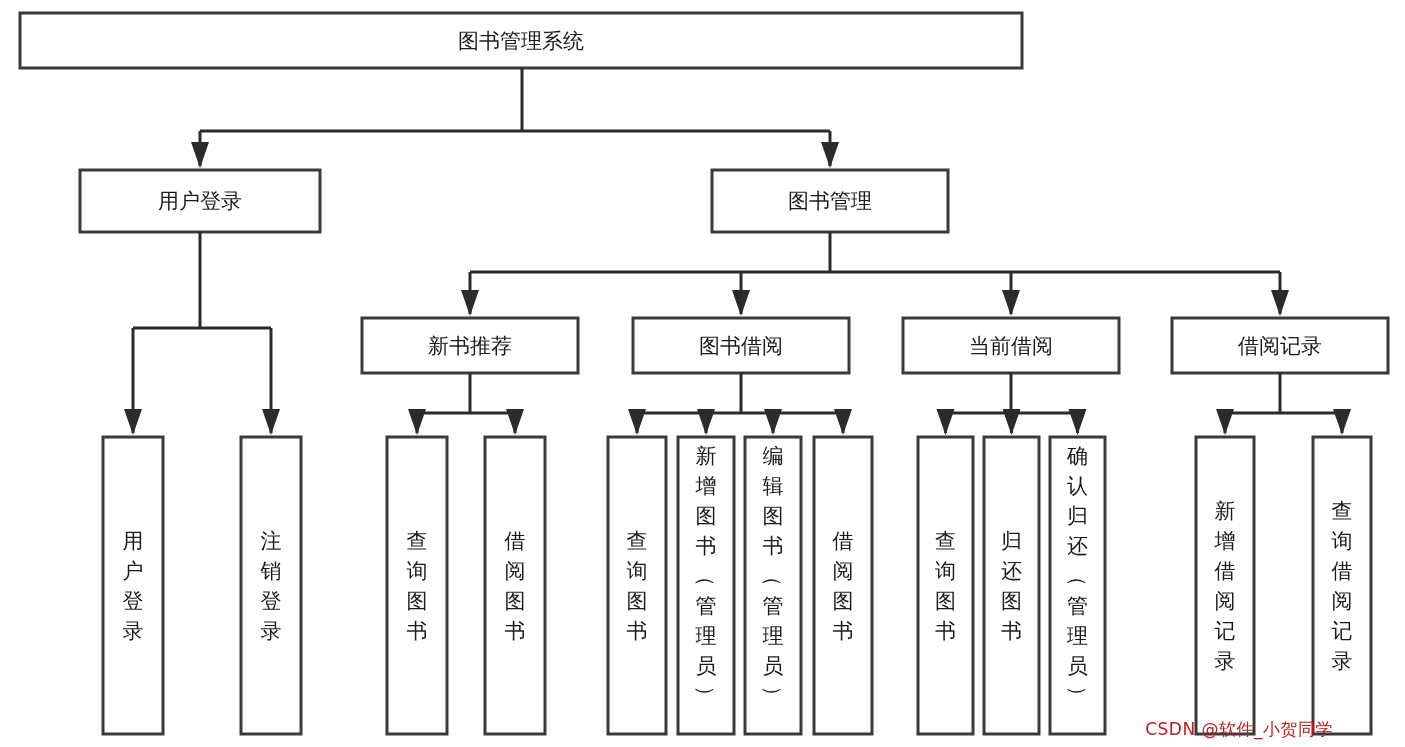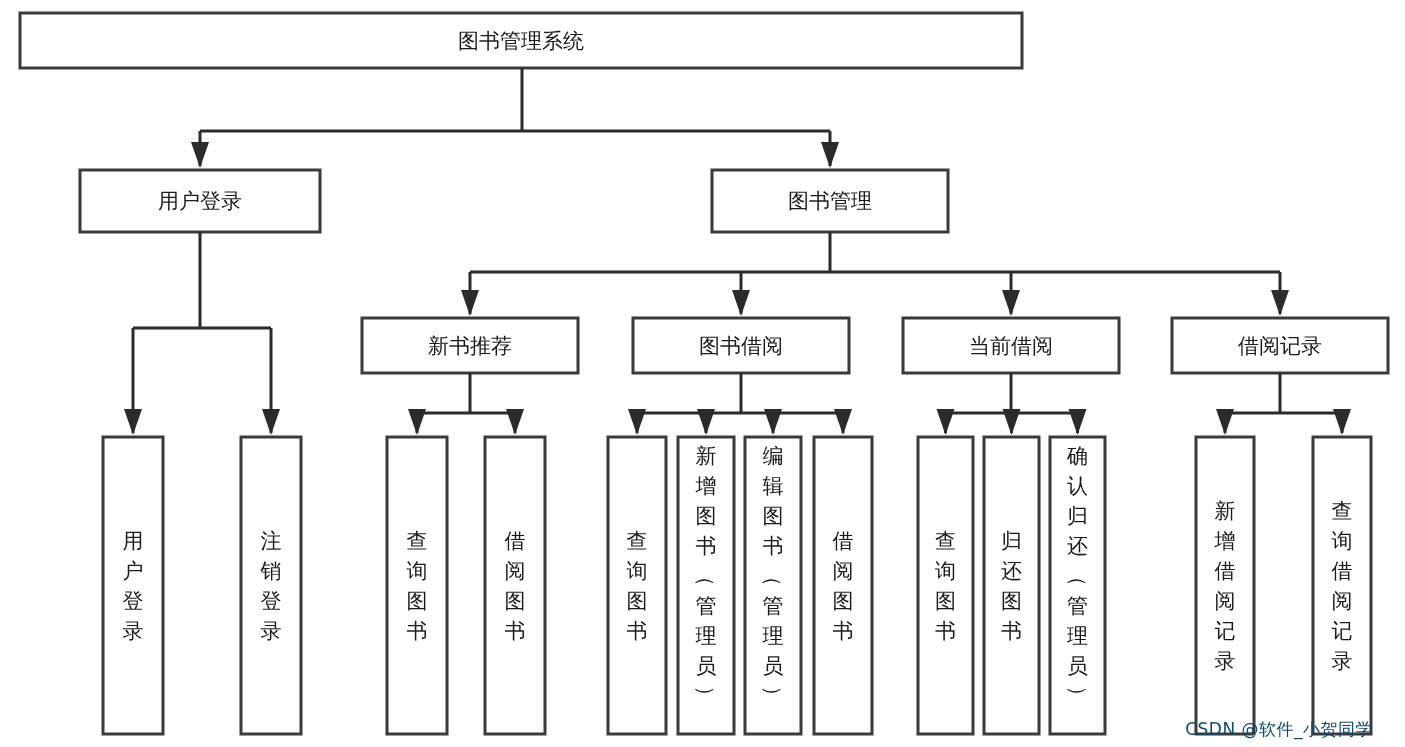--- a/index.html
+++ b/index.html
@@ -12,21 +12,20 @@
     width: 1405px;
     height: 747px;
     font-family: "DejaVu Sans", "Liberation Sans", sans-serif;
     overflow: hidden;
     position: relative;
   }
   #diagram-root {
     position: relative;
     width: 1357px;
     height: 747px;
-    padding-left: 16px;
   }
   svg.diagram-canvas {
     position: absolute;
     left: 0;
     top: 0;
     width: 1405px;
     height: 747px;
     display: block;
   }
   .node-box {
@@ -52,25 +51,25 @@
     stroke-width: 3;
     fill: none;
     stroke-linecap: butt;
   }
   .arrow-head {
     fill: #2b2b2b;
     stroke: none;
   }
   .watermark {
     position: absolute;
-    right: 0;
+    right: 24px;
     bottom: 6px;
     font-family: "DejaVu Sans", "Liberation Sans", sans-serif;
     font-size: 17px;
-    color: #0c4a6e;
+    color: #b91c1c;
     letter-spacing: 0.5px;
     white-space: nowrap;
     user-select: none;
   }
 </style>
 </head>
 <body>
 
 <div id="diagram-root">
   <svg class="diagram-canvas" id="diagram-svg" viewBox="0 0 1405 747" xmlns="http://www.w3.org/2000/svg">

